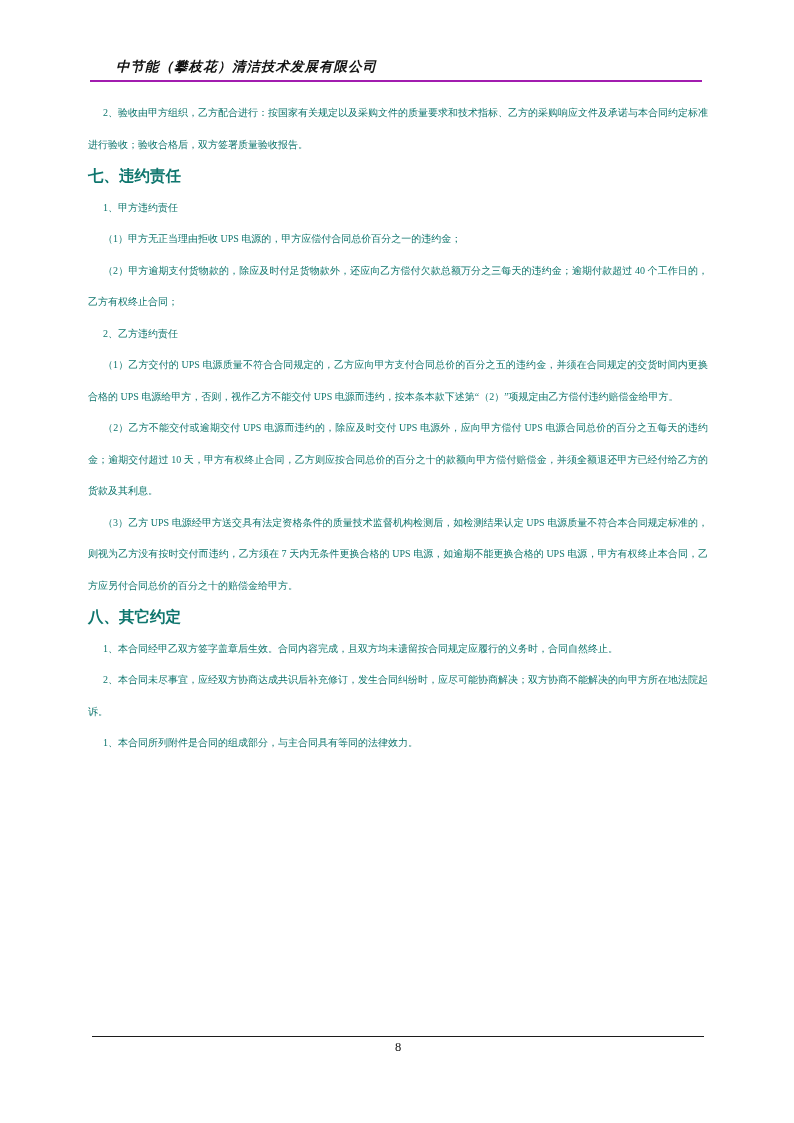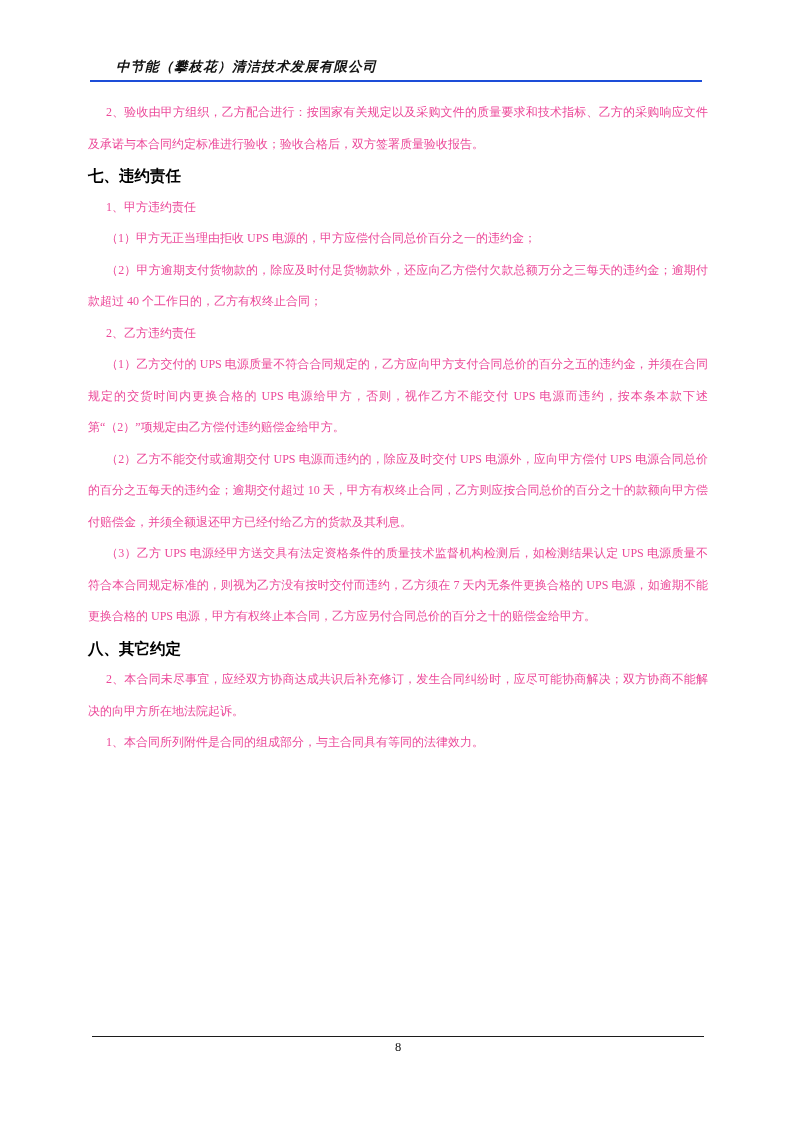--- a/index.html
+++ b/index.html
@@ -15,51 +15,51 @@
     color: #1a1a1a;
     overflow: hidden;
   }
   .page-header {
     position: absolute;
     top: 0;
     left: 90px;
     width: 612px;
     padding-top: 57px;
     padding-bottom: 4px;
-    border-bottom: 2px solid #1d4ed8;
+    border-bottom: 2px solid #a21caf;
   }
   .company-name {
     display: inline-block;
     padding-left: 26px;
     font-size: 13.5px;
     font-weight: bold;
     font-style: italic;
     letter-spacing: 1px;
     color: #111;
     white-space: nowrap;
   }
   .doc-body {
     position: absolute;
     top: 97px;
     left: 88px;
     width: 620px;
   }
   .doc-body p {
     margin: 0;
-    font-size: 12px;
+    font-size: 10px;
     line-height: 31.5px;
     text-align: justify;
     text-indent: 1.5em;
-    color: #ec4899;
+    color: #0f766e;
   }
   .doc-body p.heading {
     font-size: 15.5px;
     font-weight: bold;
     text-indent: 0;
-    color: #000000;
+    color: #0f766e;
   }
   .page-footer {
     position: absolute;
     top: 1036px;
     left: 92px;
     width: 612px;
     border-top: 1.5px solid #1c1c1c;
     text-align: center;
   }
   .page-number {
@@ -80,19 +80,20 @@
   <p>2、验收由甲方组织，乙方配合进行：按国家有关规定以及采购文件的质量要求和技术指标、乙方的采购响应文件及承诺与本合同约定标准进行验收；验收合格后，双方签署质量验收报告。</p>
   <p class="heading">七、违约责任</p>
   <p>1、甲方违约责任</p>
   <p>（1）甲方无正当理由拒收 UPS 电源的，甲方应偿付合同总价百分之一的违约金；</p>
   <p>（2）甲方逾期支付货物款的，除应及时付足货物款外，还应向乙方偿付欠款总额万分之三每天的违约金；逾期付款超过 40 个工作日的，乙方有权终止合同；</p>
   <p>2、乙方违约责任</p>
   <p>（1）乙方交付的 UPS 电源质量不符合合同规定的，乙方应向甲方支付合同总价的百分之五的违约金，并须在合同规定的交货时间内更换合格的 UPS 电源给甲方，否则，视作乙方不能交付 UPS 电源而违约，按本条本款下述第“（2）”项规定由乙方偿付违约赔偿金给甲方。</p>
   <p>（2）乙方不能交付或逾期交付 UPS 电源而违约的，除应及时交付 UPS 电源外，应向甲方偿付 UPS 电源合同总价的百分之五每天的违约金；逾期交付超过 10 天，甲方有权终止合同，乙方则应按合同总价的百分之十的款额向甲方偿付赔偿金，并须全额退还甲方已经付给乙方的货款及其利息。</p>
   <p>（3）乙方 UPS 电源经甲方送交具有法定资格条件的质量技术监督机构检测后，如检测结果认定 UPS 电源质量不符合本合同规定标准的，则视为乙方没有按时交付而违约，乙方须在 7 天内无条件更换合格的 UPS 电源，如逾期不能更换合格的 UPS 电源，甲方有权终止本合同，乙方应另付合同总价的百分之十的赔偿金给甲方。</p>
   <p class="heading">八、其它约定</p>
+  <p>1、本合同经甲乙双方签字盖章后生效。合同内容完成，且双方均未遗留按合同规定应履行的义务时，合同自然终止。</p>
   <p>2、本合同未尽事宜，应经双方协商达成共识后补充修订，发生合同纠纷时，应尽可能协商解决；双方协商不能解决的向甲方所在地法院起诉。</p>
   <p>1、本合同所列附件是合同的组成部分，与主合同具有等同的法律效力。</p>
 </div>
 
 <div class="page-footer">
   <span class="page-number">8</span>
 </div>
 
 </body></html>

